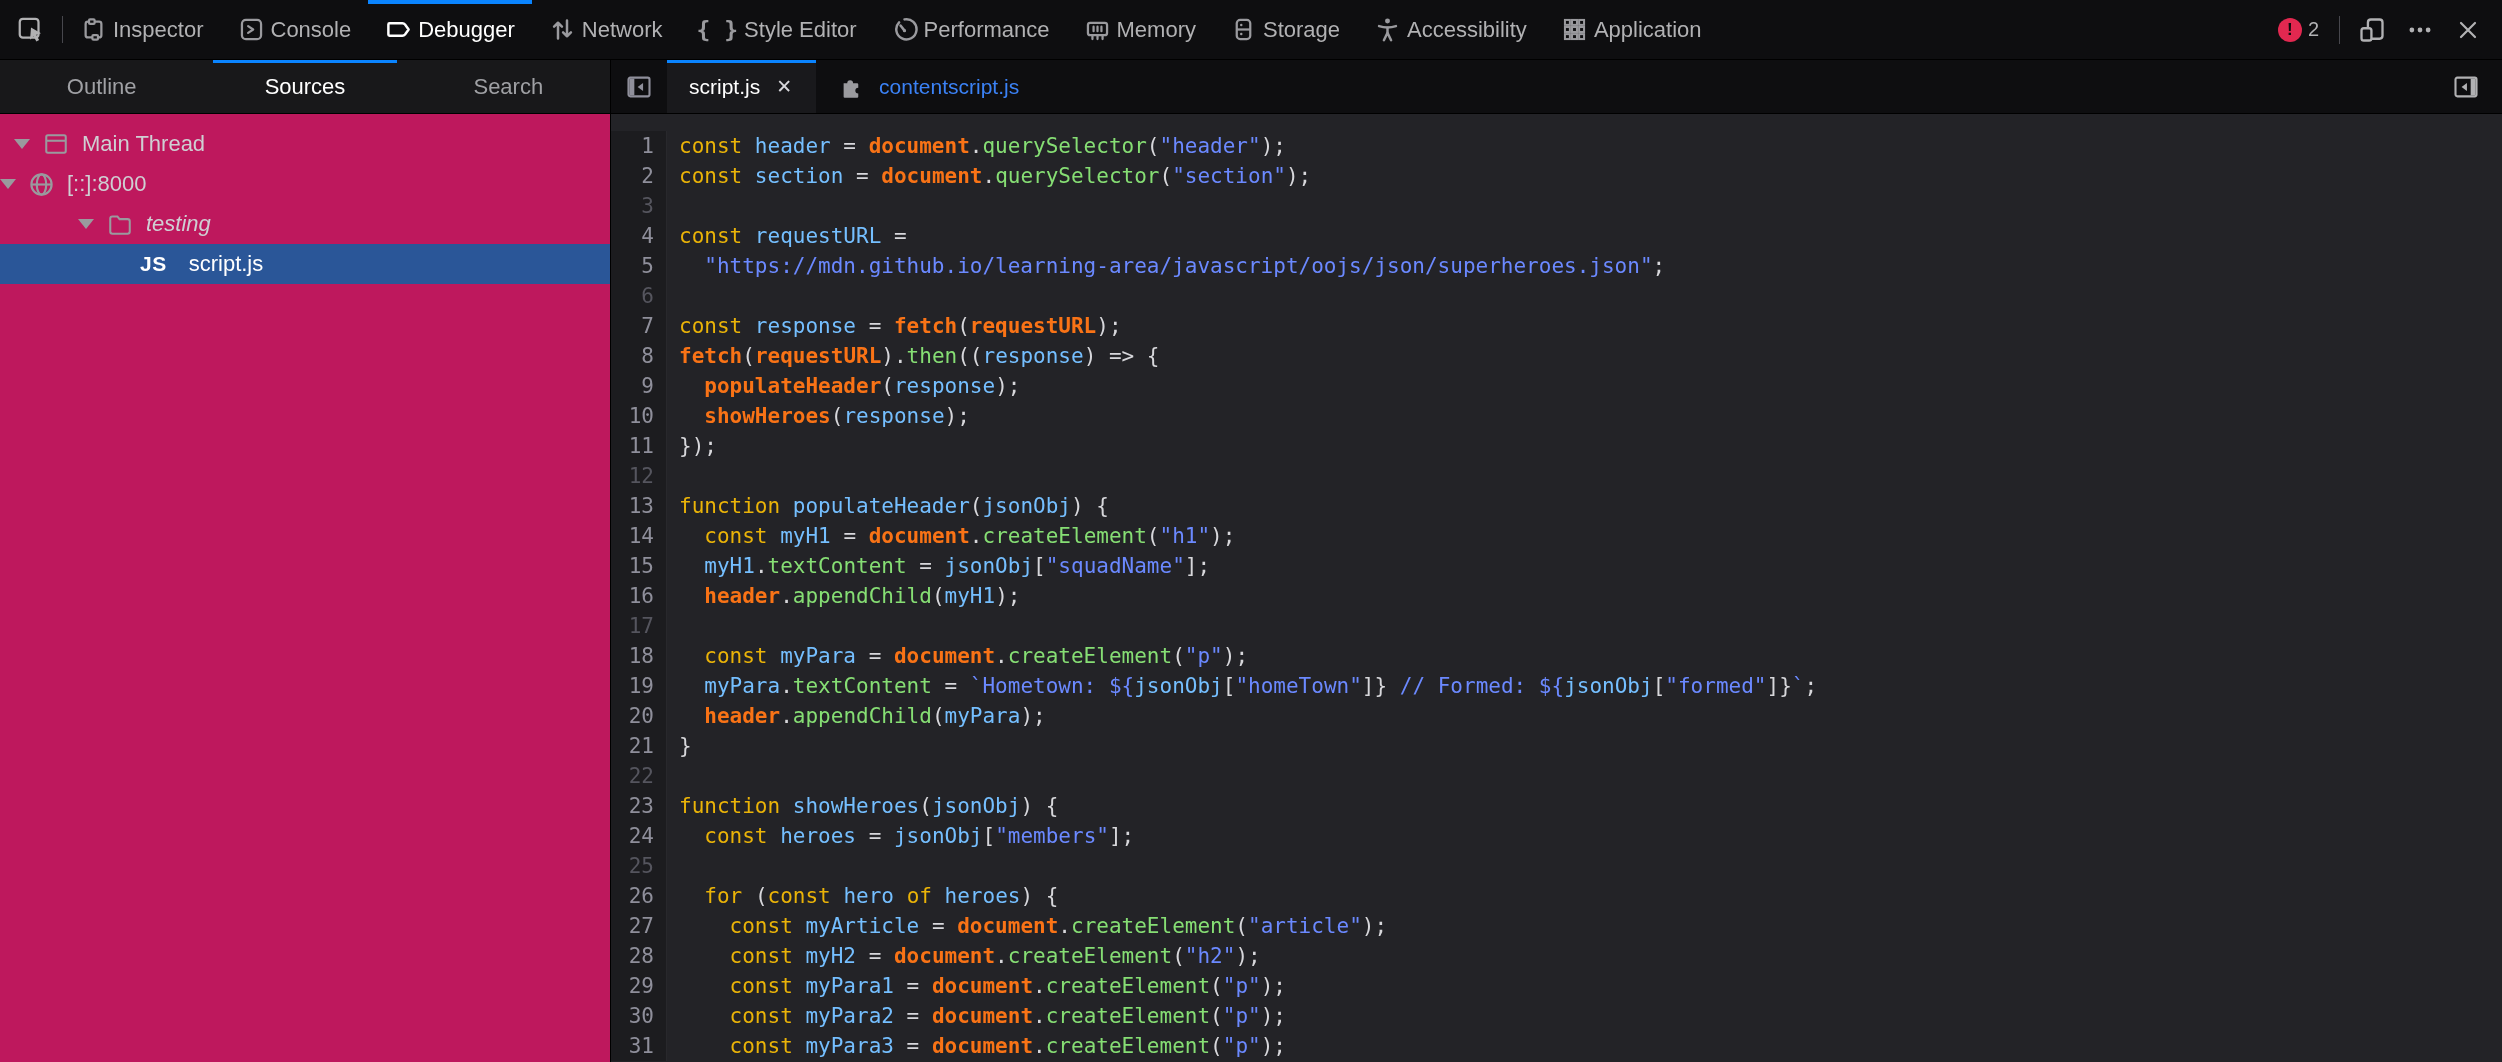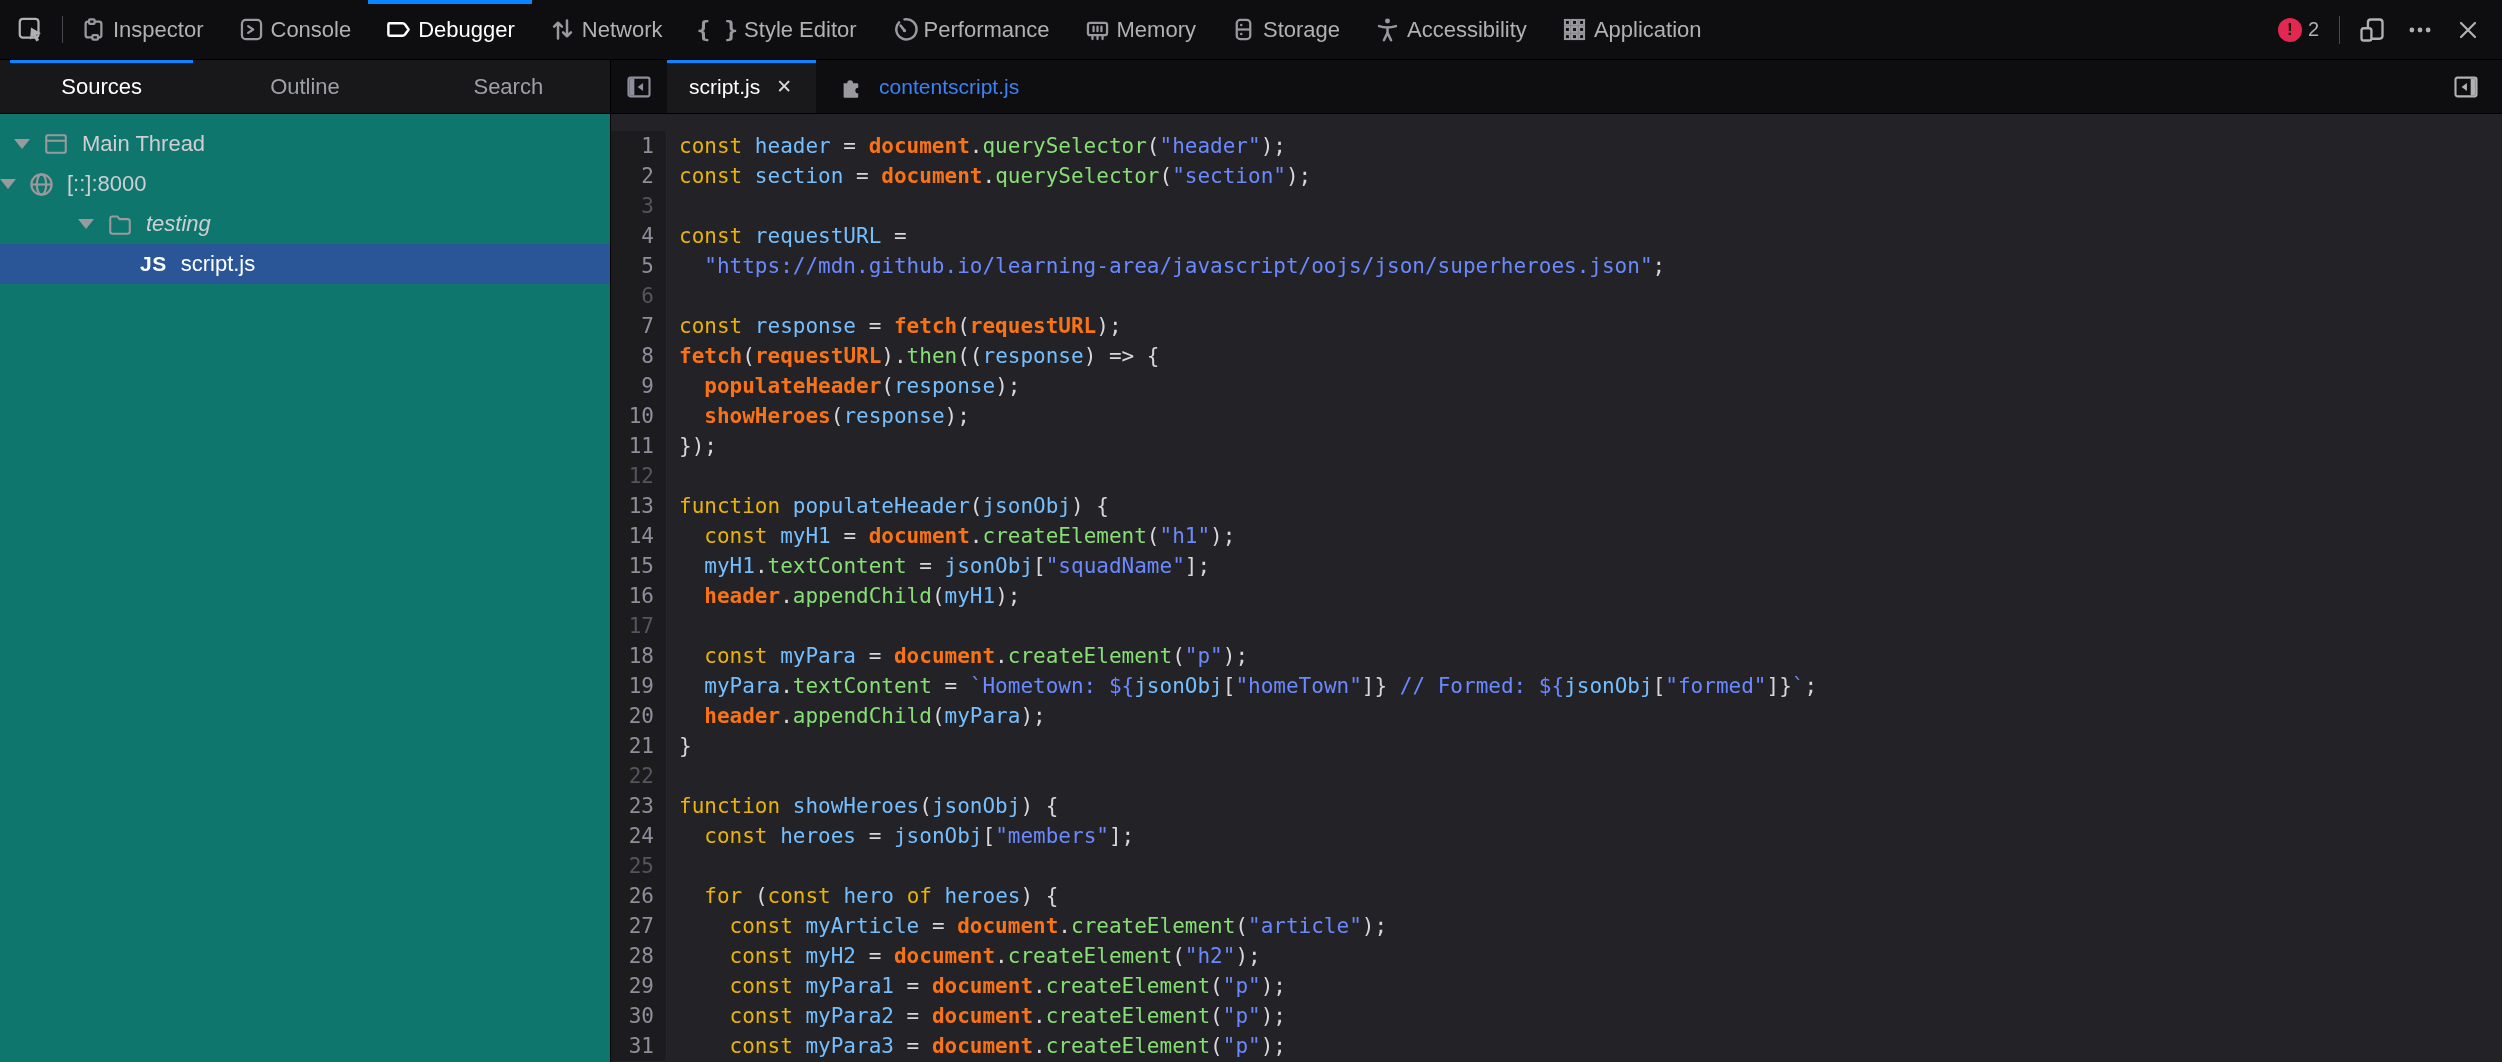--- a/index.html
+++ b/index.html
@@ -74,28 +74,28 @@
   .editor-tab.active::before {
     content:""; position:absolute; top:0; left:0; right:0; height:3px; background:#0a84ff;
   }
   .tab-close { font-size:19px; color:#d7d7db; cursor:pointer; padding:2px; }
   .puzzle { color:#9a9a9e; }
   .tabbar-right { margin-left:auto; display:flex; align-items:center; padding-right:12px; }
 
   
   .main { flex:1; display:flex; min-height:0; }
   .sidebar {
-    width:611px; flex:0 0 611px; background:#0f766e; border-right:1px solid #000;
+    width:611px; flex:0 0 611px; background:#be185d; border-right:1px solid #000;
     padding-top:10px; overflow:hidden;
   }
   .tree-row {
     height:40px; display:flex; align-items:center; font-size:22px; color:#cfcfd3;
     cursor:pointer; white-space:nowrap;
   }
-  .tree-row.selected { background:#2a5698; color:#ffffff; }
+  .tree-row.selected { background:#2a5698; color:#ffffff;gap:8px; }
   .twisty {
     width:0; height:0; border-left:8px solid transparent; border-right:8px solid transparent;
     border-top:10px solid #9a9a9e; flex:0 0 auto; margin-right:12px;
   }
   .tree-icon { color:#9a9a9e; margin-right:12px; flex:0 0 auto; }
   .js-badge { font-weight:bold; font-size:21px; letter-spacing:0.5px; margin-right:14px; color:#fff; }
 
   
   .editor {
     flex:1; background:#232327; overflow:hidden; padding-top:17px;
@@ -267,25 +267,25 @@
           <svg width="24" height="24" viewBox="0 0 24 24" stroke="currentColor" stroke-width="2.2" stroke-linecap="round">
             <path d="M5 5 L19 19 M19 5 L5 19"></path>
           </svg>
         </span>
       </div>
     </div>
   </div>
 
   <div class="subbar">
     <div class="panel-tabs">
+      <div class="panel-tab">
+        <span>Outline</span>
+      </div>
       <div class="panel-tab active">
         <span>Sources</span>
-      </div>
-      <div class="panel-tab">
-        <span>Outline</span>
       </div>
       <div class="panel-tab">
         <span>Search</span>
       </div>
     </div>
 
     <div class="editor-tabbar">
       <div class="src-collapse-btn">
         <span>
           <svg width="28" height="28" viewBox="0 0 24 24" fill="none" stroke="currentColor" stroke-width="1.8">

